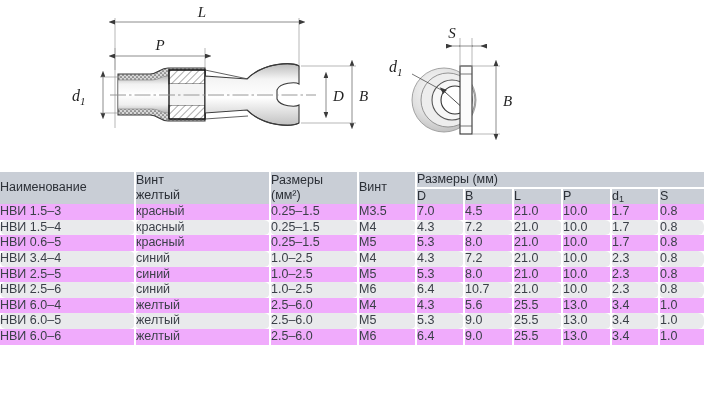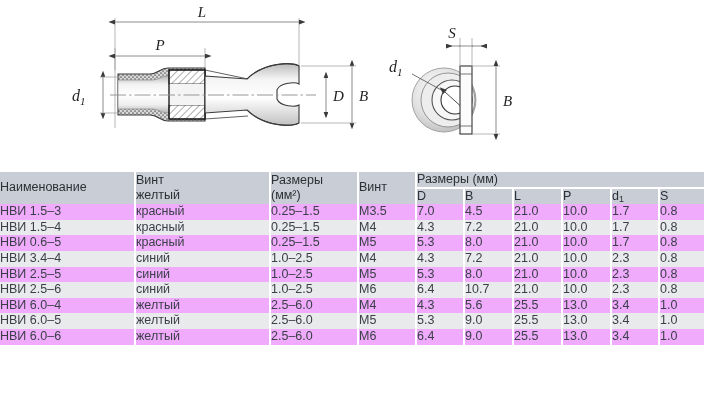--- a/index.html
+++ b/index.html
@@ -62,21 +62,21 @@
   .data-cell{
     font-size:12.5px;
     color:#3a3f47;
     padding:3px 0 3px 8px;
     border-right:2px solid #ffffff;
     line-height:1.25;
     white-space:nowrap;
   }
   .data-cell.last{border-right:none;}
   tr.row-odd  td{background:#f0abfc;}
-  tr.row-even td{background:#e9eaec;}
+  tr.row-even td{background:#e9eaec;border-radius:6px;}
   sub{font-size:9px;vertical-align:baseline;position:relative;top:2px;}
 </style>
 </head>
 <body>
 
 <div id="drawing">
 <svg width="704" height="168" viewBox="0 0 704 168" xmlns="http://www.w3.org/2000/svg">
   <defs>
     <pattern id="knurl" width="4" height="4" patternUnits="userSpaceOnUse">
       <rect width="4" height="4" fill="#d8d8d8"></rect>

